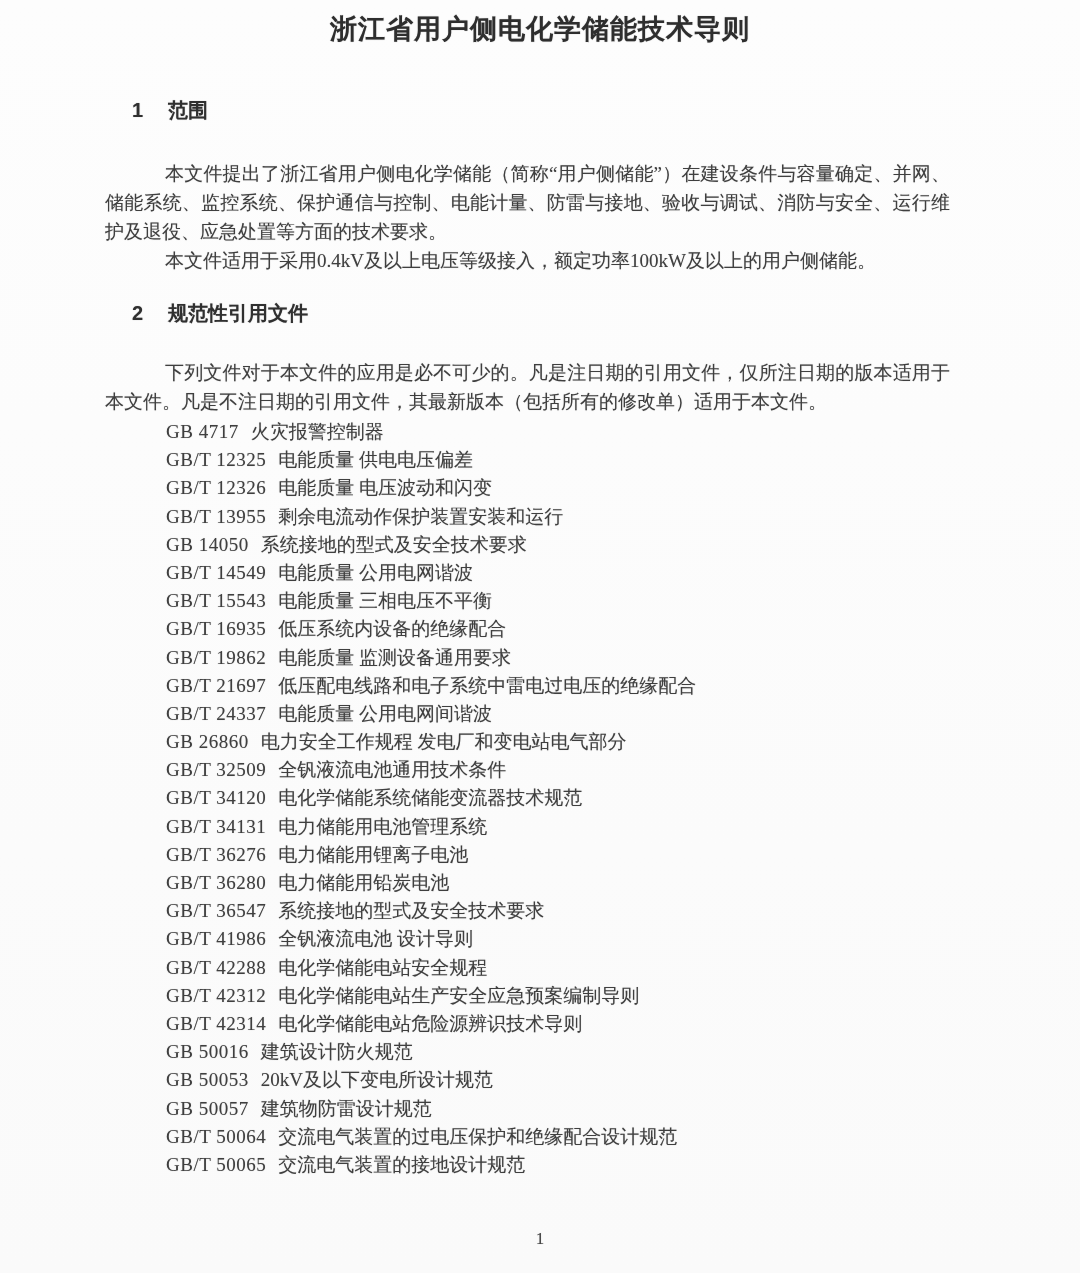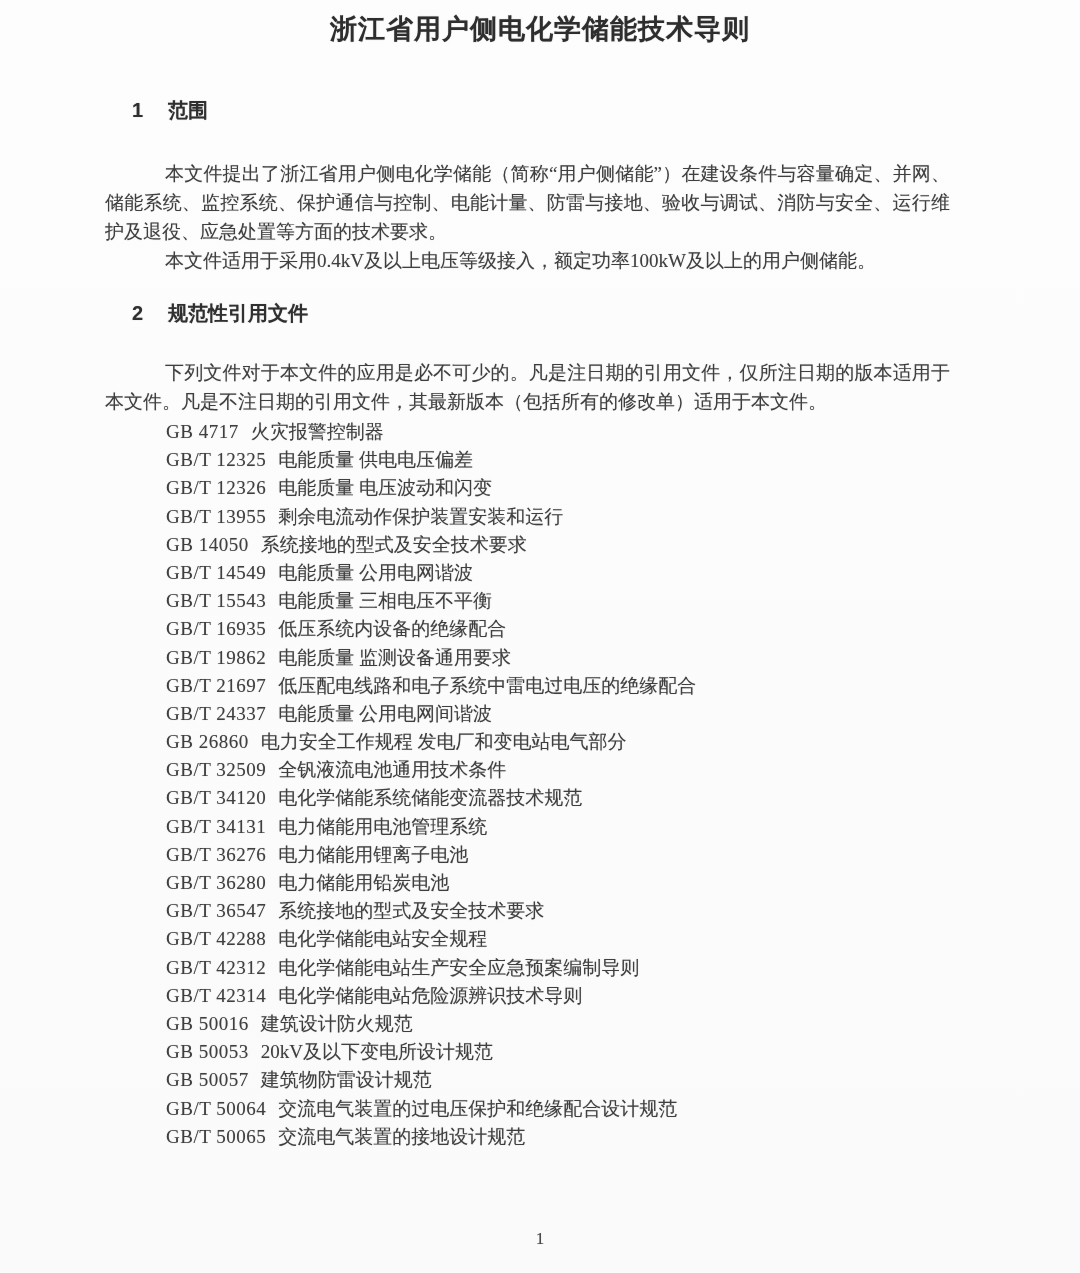--- a/index.html
+++ b/index.html
@@ -128,20 +128,21 @@
         <div class="ref-item"><span class="ref-code">GB/T 19862</span><span class="ref-title">电能质量 监测设备通用要求</span></div>
         <div class="ref-item"><span class="ref-code">GB/T 21697</span><span class="ref-title">低压配电线路和电子系统中雷电过电压的绝缘配合</span></div>
         <div class="ref-item"><span class="ref-code">GB/T 24337</span><span class="ref-title">电能质量 公用电网间谐波</span></div>
         <div class="ref-item"><span class="ref-code">GB 26860</span><span class="ref-title">电力安全工作规程 发电厂和变电站电气部分</span></div>
         <div class="ref-item"><span class="ref-code">GB/T 32509</span><span class="ref-title">全钒液流电池通用技术条件</span></div>
         <div class="ref-item"><span class="ref-code">GB/T 34120</span><span class="ref-title">电化学储能系统储能变流器技术规范</span></div>
         <div class="ref-item"><span class="ref-code">GB/T 34131</span><span class="ref-title">电力储能用电池管理系统</span></div>
         <div class="ref-item"><span class="ref-code">GB/T 36276</span><span class="ref-title">电力储能用锂离子电池</span></div>
         <div class="ref-item"><span class="ref-code">GB/T 36280</span><span class="ref-title">电力储能用铅炭电池</span></div>
         <div class="ref-item"><span class="ref-code">GB/T 36547</span><span class="ref-title">系统接地的型式及安全技术要求</span></div>
+        <div class="ref-item"><span class="ref-code">GB/T 41986</span><span class="ref-title">全钒液流电池 设计导则</span></div>
         <div class="ref-item"><span class="ref-code">GB/T 42288</span><span class="ref-title">电化学储能电站安全规程</span></div>
         <div class="ref-item"><span class="ref-code">GB/T 42312</span><span class="ref-title">电化学储能电站生产安全应急预案编制导则</span></div>
         <div class="ref-item"><span class="ref-code">GB/T 42314</span><span class="ref-title">电化学储能电站危险源辨识技术导则</span></div>
         <div class="ref-item"><span class="ref-code">GB 50016</span><span class="ref-title">建筑设计防火规范</span></div>
         <div class="ref-item"><span class="ref-code">GB 50053</span><span class="ref-title">20kV及以下变电所设计规范</span></div>
         <div class="ref-item"><span class="ref-code">GB 50057</span><span class="ref-title">建筑物防雷设计规范</span></div>
         <div class="ref-item"><span class="ref-code">GB/T 50064</span><span class="ref-title">交流电气装置的过电压保护和绝缘配合设计规范</span></div>
         <div class="ref-item"><span class="ref-code">GB/T 50065</span><span class="ref-title">交流电气装置的接地设计规范</span></div>
       </div>
 

